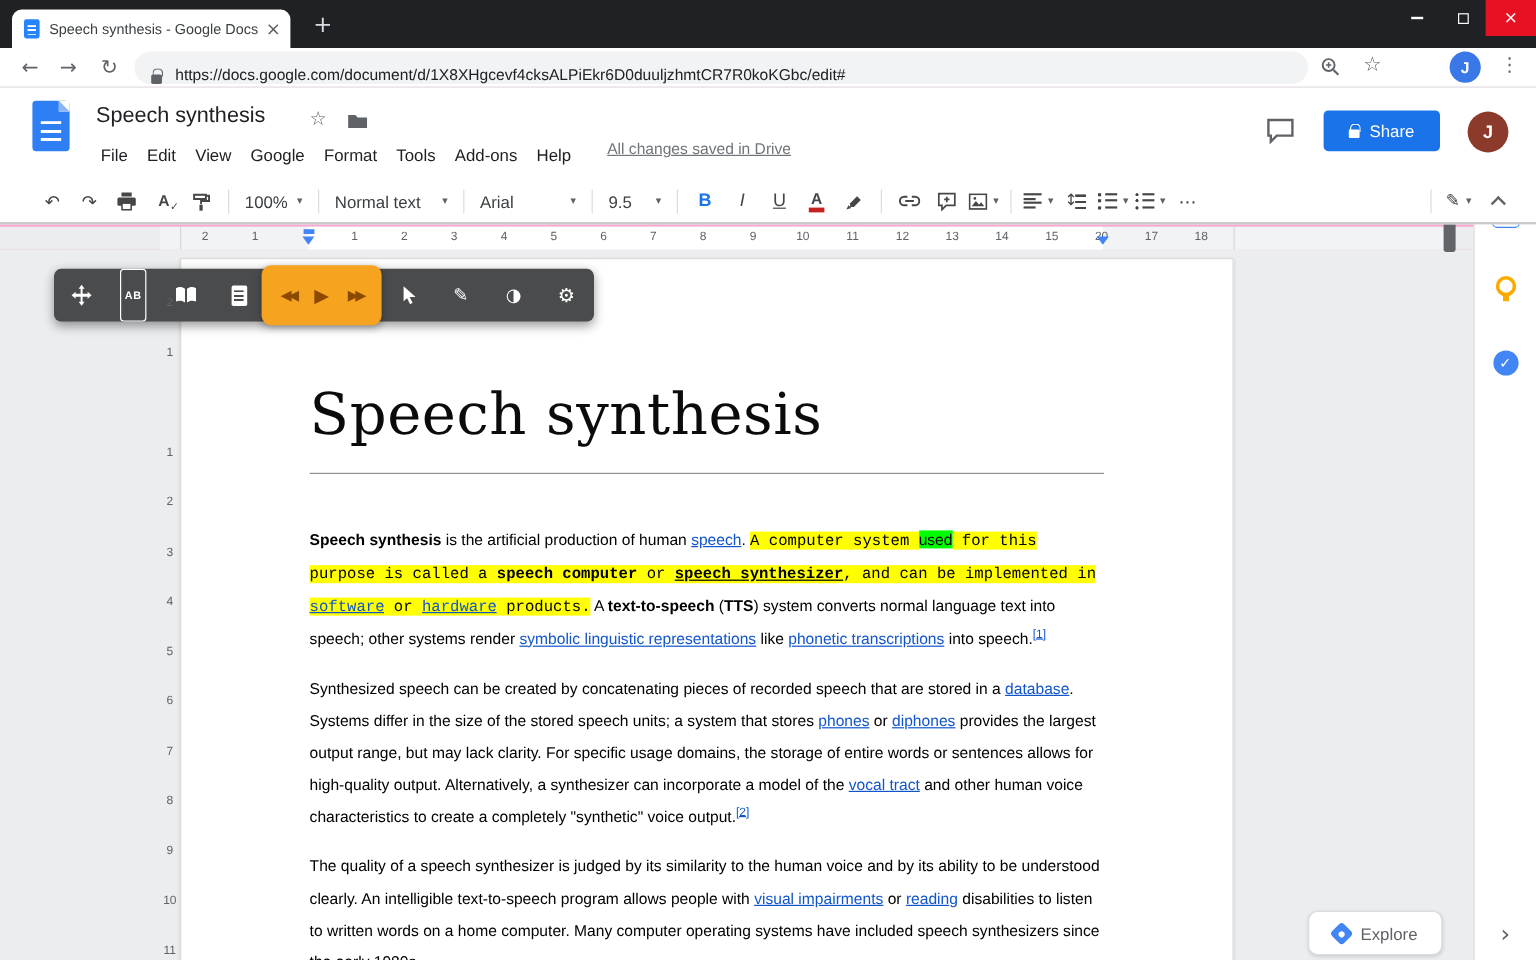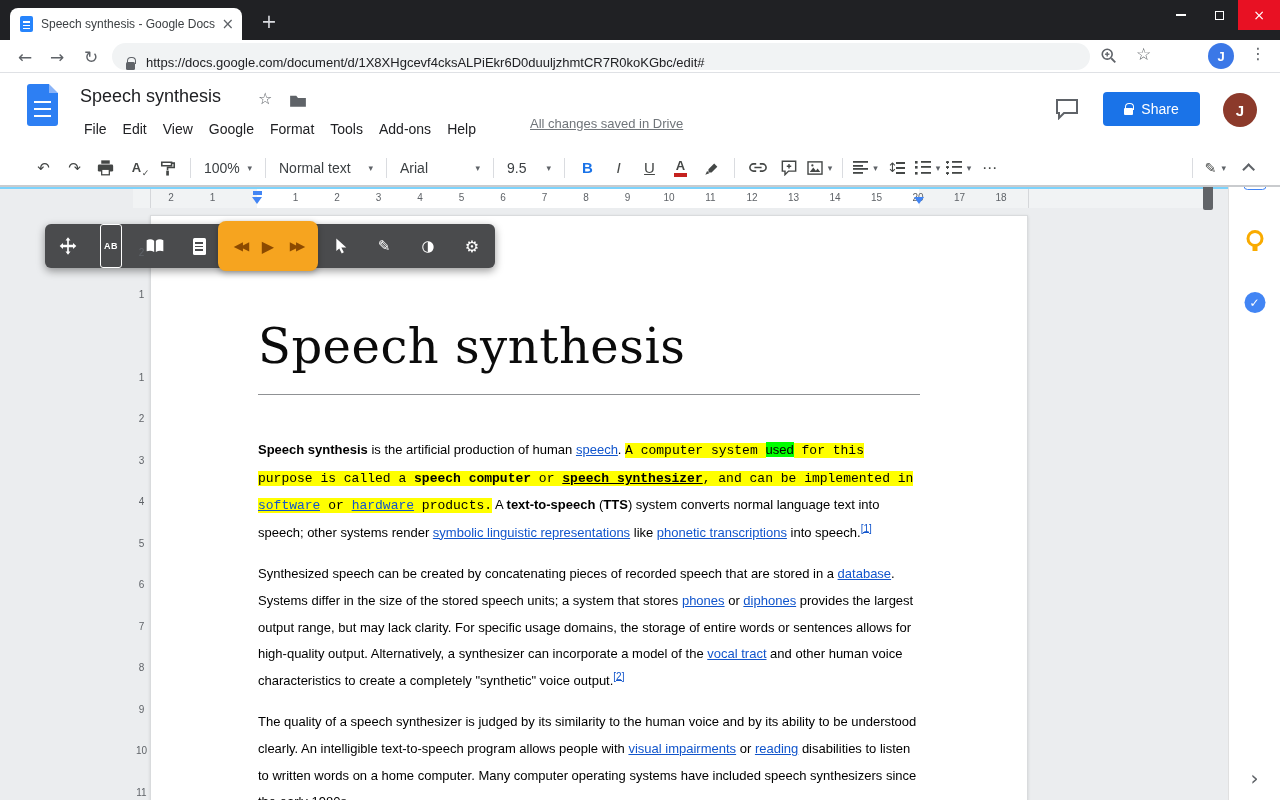--- a/index.html
+++ b/index.html
@@ -1,19 +1,19 @@
 <!DOCTYPE html>
 <html><head>
 <meta charset="utf-8">
 <style>
   * { margin:0; padding:0; box-sizing:border-box; }
   html,body { width:1280px; height:800px; overflow:hidden; }
   body { font-family:"Liberation Sans", sans-serif; background:#EBEDEF; }
   .g { font-family:"DejaVu Sans", sans-serif; }
-  #app { position:relative; width:1280px; height:800px; overflow:hidden; background:#7dd3fc; }
+  #app { position:relative; width:1280px; height:800px; overflow:hidden; background:#f9a8d4; }
 
   
   .titlebar { position:absolute; top:0; left:0; right:0; height:40px; background:#202124; z-index:20; }
   .tab { position:absolute; left:10px; top:8px; width:232px; height:32px; background:#fff; border-radius:8px 8px 0 0; display:flex; align-items:center; padding:0 8px 0 10px; }
   .tab-fav { width:13px; height:16px; margin-right:8px; background:#2684FC; border-radius:2px; position:relative; flex:none; }
   .tab-fav::after { content:""; position:absolute; left:3px; top:5px; right:3px; height:8px;
     background:repeating-linear-gradient(to bottom,#fff 0 1.5px,transparent 1.5px 3.5px); }
   .tab-title { font-size:12px; color:#3C4043; white-space:nowrap; overflow:hidden; flex:1; }
   .tab-close { color:#5F6368; font-size:15px; margin-left:6px; line-height:1; }
   .new-tab { position:absolute; left:256px; top:9px; width:26px; height:26px; color:#DADCE0; font-size:19px; text-align:center; line-height:25px; }
@@ -208,21 +208,21 @@
     <div class="menu-row">
         <div class="menu-item">File</div>
         <div class="menu-item">Edit</div>
         <div class="menu-item">View</div>
         <div class="menu-item">Google</div>
         <div class="menu-item">Format</div>
         <div class="menu-item">Tools</div>
         <div class="menu-item">Add-ons</div>
         <div class="menu-item">Help</div>
       </div>
-    <span class="menu-row save-status" style="left:516px">All changes saved in Drive</span>
+    <span class="menu-row save-status" style="left:492px">All changes saved in Drive</span>
     <span class="comment-btn">
       <svg width="24" height="22" viewBox="0 0 24 22">
           <path fill="none" stroke="#5F6368" stroke-width="2" d="M2 2h20v13H9l-5 5v-5H2z"></path>
         </svg>
     </span>
     <div class="share-btn">
       <span class="lockw"></span>
       <span class="share-label">Share</span>
     </div>
     <div class="avatar docs">J</div>
@@ -437,14 +437,18 @@
     </div>
     <div class="sp-item" style="top:80px">
         <div class="keep-bulb"></div>
       </div>
     <div class="sp-item" style="top:142px">
         <div class="tasks-ic g">✓</div>
       </div>
     <div class="panel-chev g">›</div>
   </div>
 
+  <div class="explore-btn">
+    <span class="explore-ic"></span>
+    <span class="explore-label">Explore</span>
+  </div>
 
 </div>
 
 </body></html>

